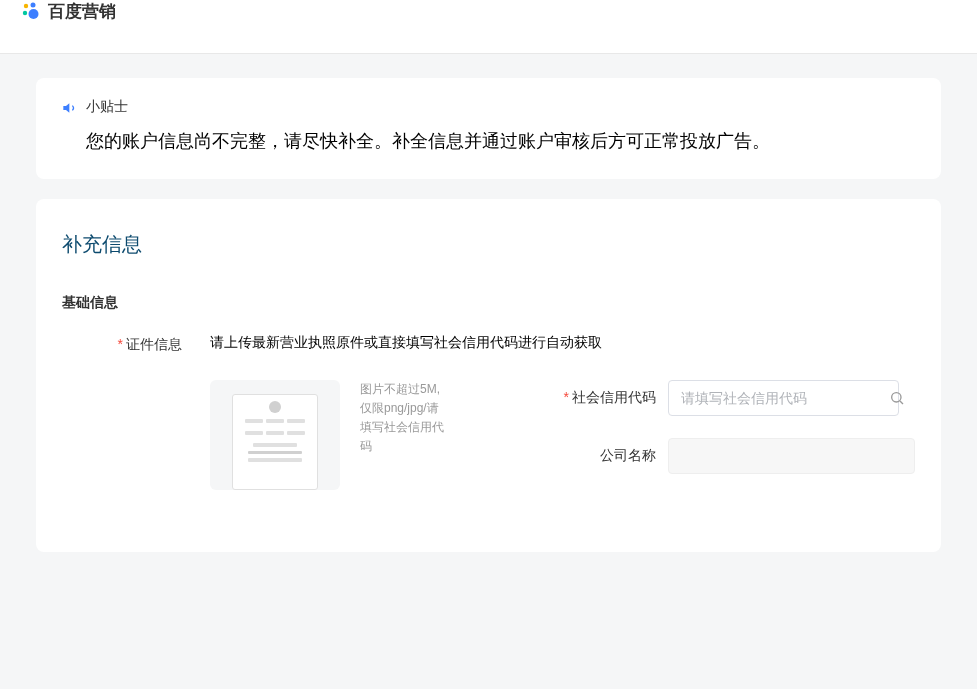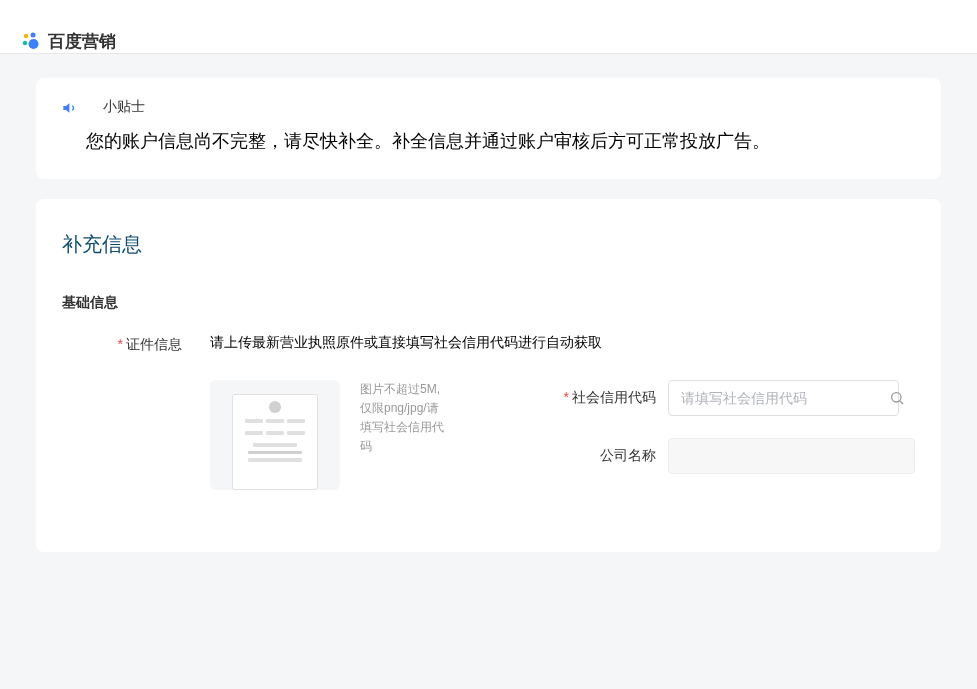--- a/index.html
+++ b/index.html
@@ -7,21 +7,21 @@
       font-family: -apple-system, BlinkMacSystemFont, "PingFang SC", "Microsoft YaHei", sans-serif;
       background: #f5f6f7;
       color: #333;
       font-size: 14px;
     }
     .header {
       background: #fff;
       border-bottom: 1px solid #e8e8e8;
       height: 54px;
       display: flex;
-      align-items: flex-end;
+      align-items: flex-start;
       padding: 0 20px;
     }
     .logo-wrap {
       display: flex;
       align-items: center;
       gap: 6px;
     }
     .logo-dots {
       width: 22px;
       height: 22px;
@@ -39,21 +39,21 @@
       background: #fff;
       border-radius: 8px;
       margin-bottom: 20px;
     }
     .tip-card {
       padding: 20px 26px 22px;
     }
     .tip-head {
       display: flex;
       align-items: flex-end;
-      gap: 25px;
+      gap: 8px;
       margin-bottom: 10px;
     }
     .tip-icon {
       width: 16px;
       height: 16px;
       color: #3d7fff;
     }
     .tip-title {
       font-size: 14px;
       color: #333;

